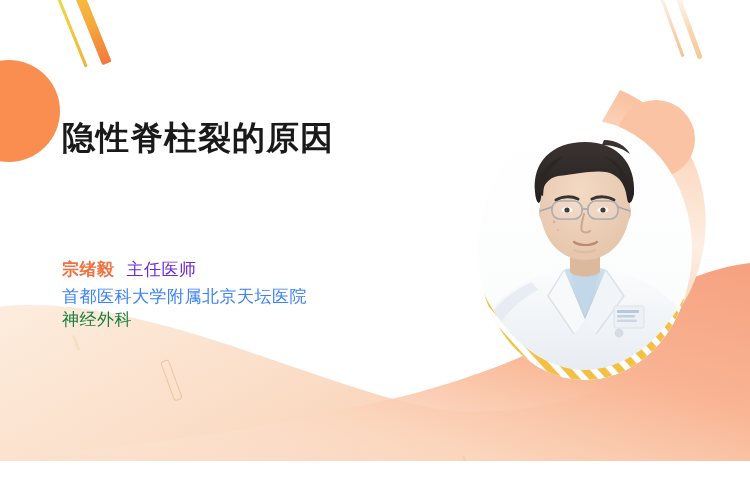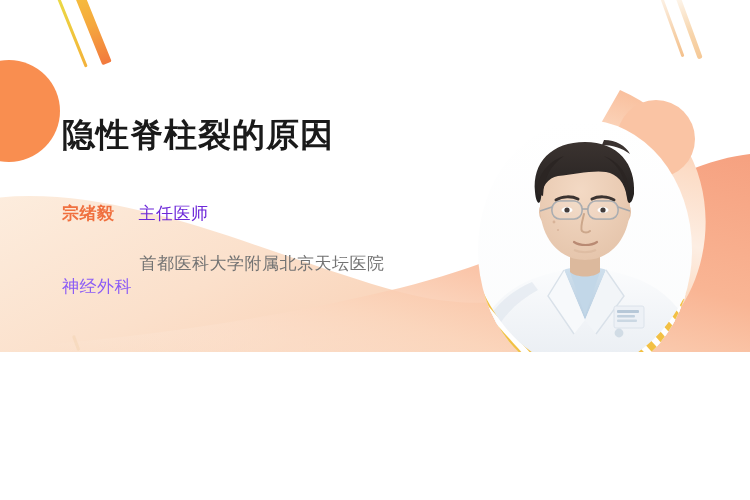--- a/index.html
+++ b/index.html
@@ -3,24 +3,24 @@
 <meta charset="utf-8">
 <style>
   html, body {
     margin: 0;
     padding: 0;
     background: #ffffff;
   }
   #canvas {
     position: relative;
     width: 750px;
-    height: 352px;
+    height: 461px;
     overflow: hidden;
     background: #ffffff;
-    font-family: Liberation Mono, monospace;
+    font-family: Liberation Serif, serif;
   }
 
   
   .layer { position: absolute; pointer-events: none; }
 
   
   .wave-pale {
     left: -40px;
     bottom: -10px;
     width: 840px;
@@ -141,49 +141,48 @@
   .headline {
     font-size: 33px;
     line-height: 40px;
     font-weight: 700;
     color: #1a1a1a;
     letter-spacing: 1px;
     margin: 0;
     white-space: nowrap;
   }
   .doctor-row {
-    margin-top: 44px;
+    margin-top: 100px;
     display: flex;
     align-items: center;
-    gap: 24px;
+    gap: 12px;
   }
   .doctor-name {
     font-size: 17px;
     font-weight: 700;
     color: #F0703F;
     letter-spacing: 0.5px;
   }
   .doctor-title {
     font-size: 17px;
     font-weight: 400;
     color: #6d28d9;
     letter-spacing: 0.5px;
   }
   .hospital {
-    margin-top: 28px;
+    margin-top: 4px;
     font-size: 17px;
     line-height: 23px;
-    color: #737373;
+    color: #3b82f6;
     letter-spacing: 0.5px;
-    text-align: center;
   }
   .dept {
     font-size: 17px;
     line-height: 23px;
-    color: #8b5cf6;
+    color: #15803d;
     letter-spacing: 0.5px;
   }
 </style>
 </head>
 <body>
 
 <div id="canvas">
 
   <svg class="layer wave-pale" viewBox="0 0 840 220" preserveAspectRatio="none">
     <defs>

